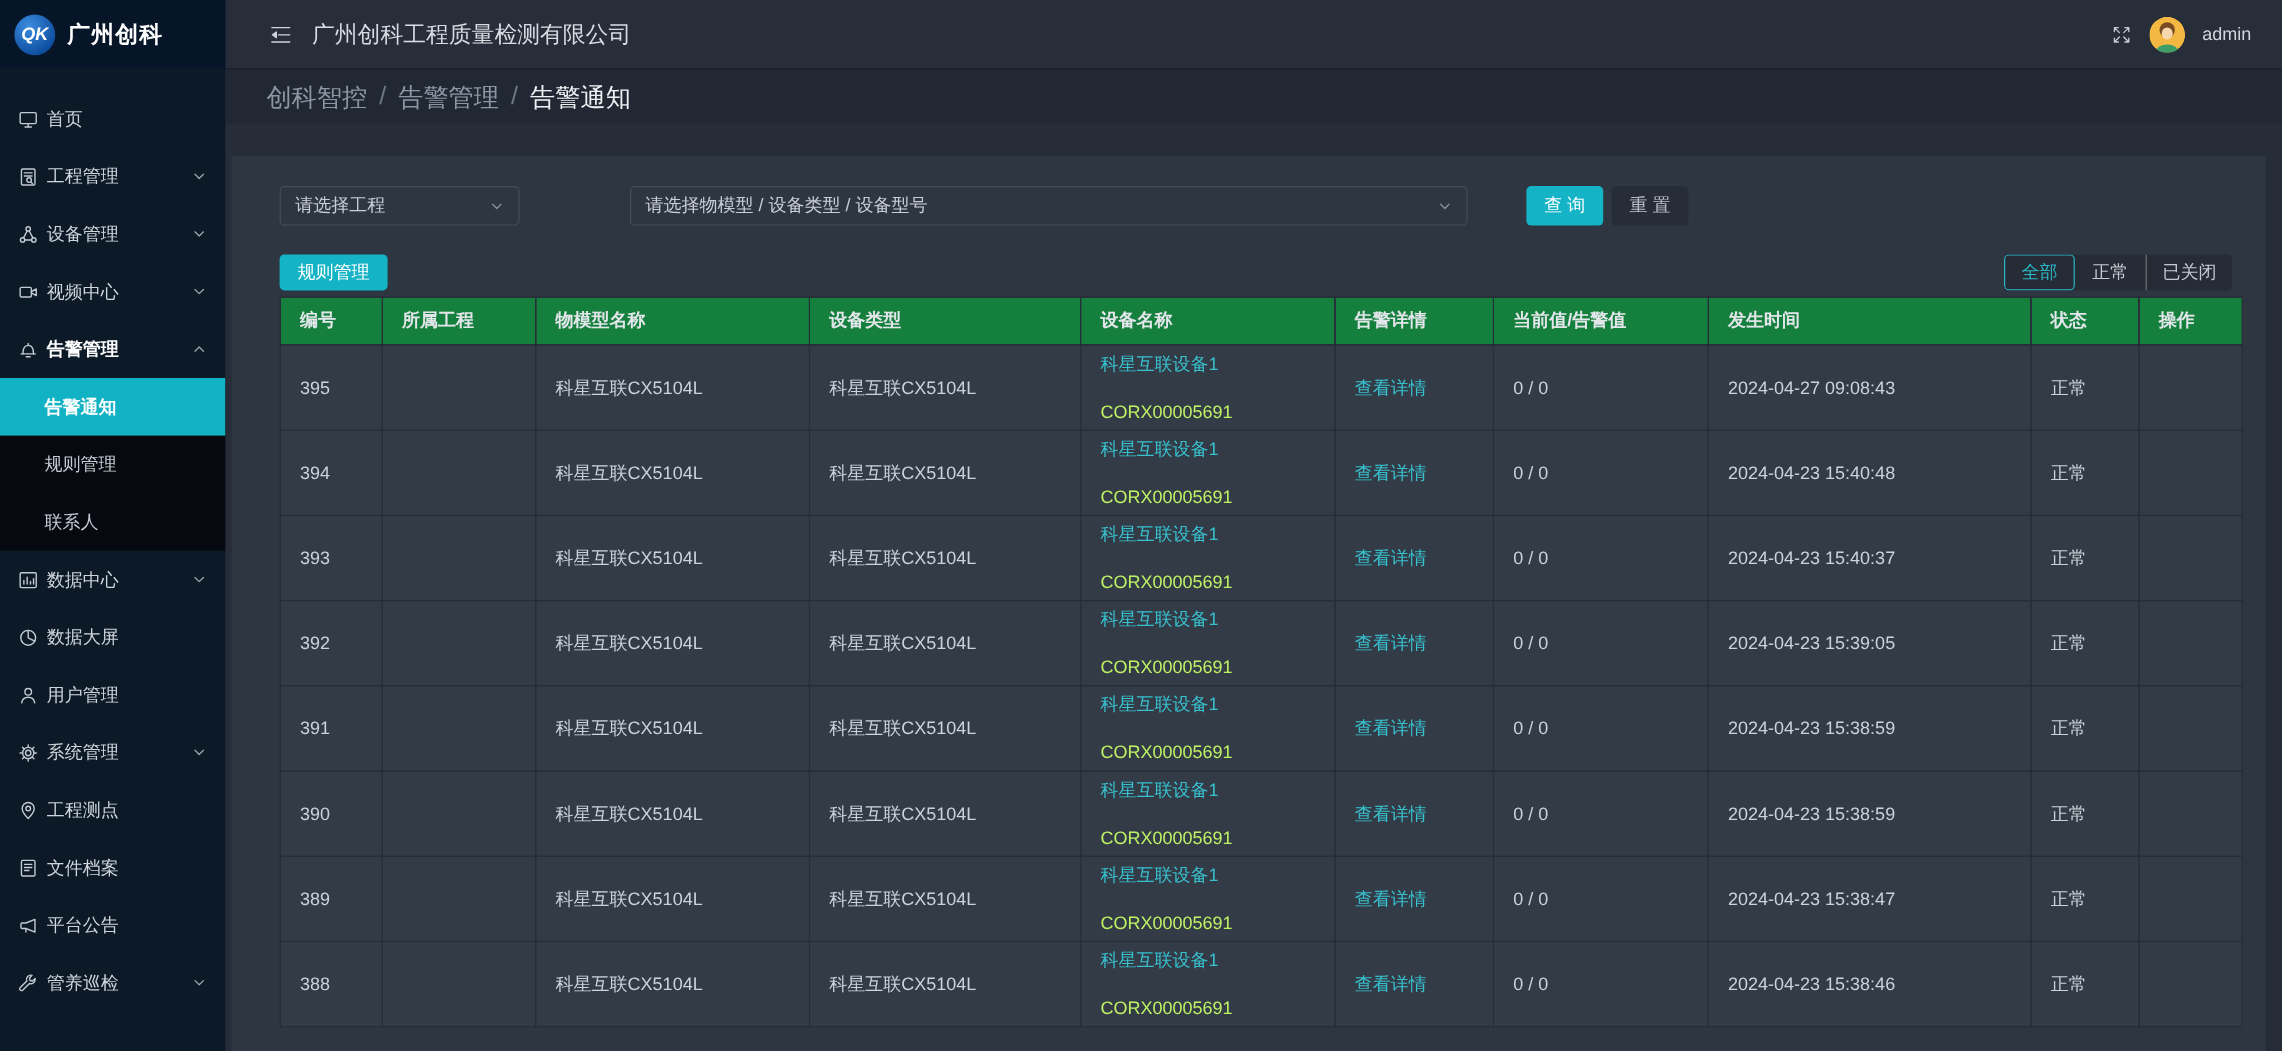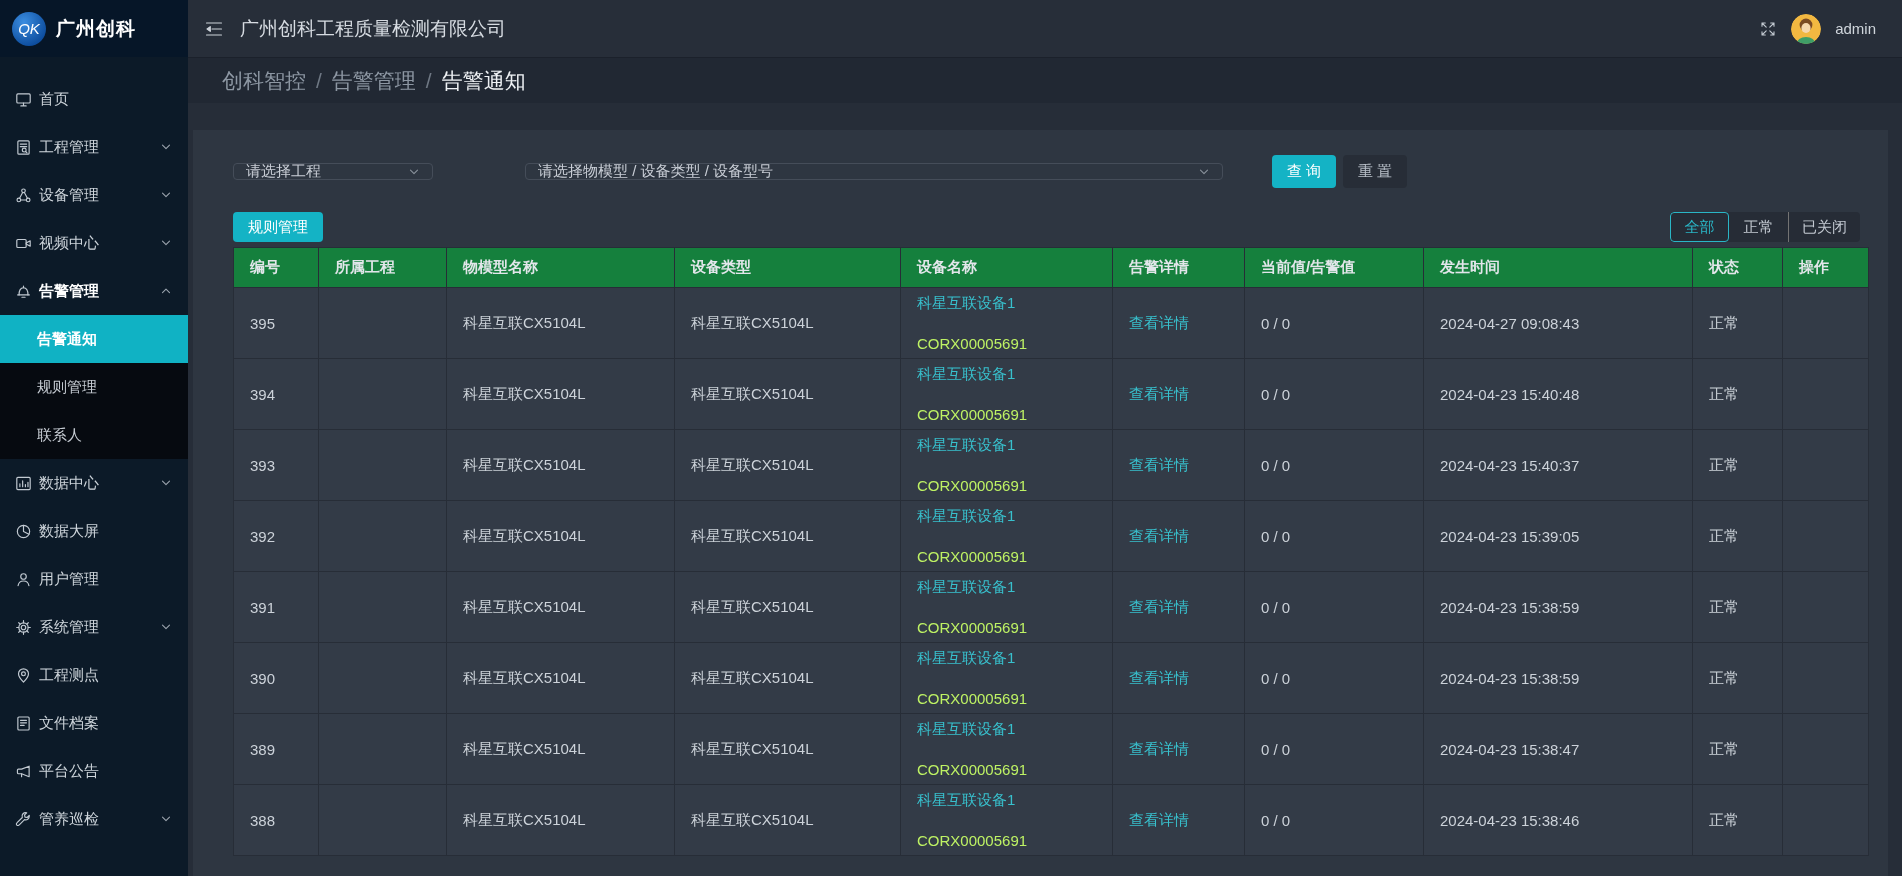--- a/index.html
+++ b/index.html
@@ -5,56 +5,56 @@
   * { margin:0; padding:0; box-sizing:border-box; }
   html,body { width:1902px; height:876px; overflow:hidden; background:#262d38;
     font-family:"Liberation Sans","DejaVu Sans",sans-serif; }
   .app { display:flex; width:1902px; height:876px; }
 
   
   .sidebar { width:188px; flex:0 0 188px; background:#0c1a28; display:flex; flex-direction:column; }
   .logo { height:57px; background:#061628; display:flex; align-items:center; padding-left:12px; gap:10px; }
   .logo-badge { width:34px; height:34px; border-radius:50%;
     background:radial-gradient(circle at 35% 30%, #3b8de0, #0d4d9e 75%);
-    color:#fff; font-weight:normal; font-style:italic; font-size:15px;
+    color:#fff; font-weight:bold; font-style:italic; font-size:15px;
     display:flex; align-items:center; justify-content:center; }
   .brand { color:#fff; font-size:19px; font-weight:bold; letter-spacing:1px; }
   .menu { padding-top:18px; font-size:15px; color:#ced5db; flex:1; overflow:hidden; }
   .item { height:48px; display:flex; align-items:center; padding:0 16px 0 15px; cursor:pointer; }
   .item .ic { width:17px; height:17px; color:#c2cad2; margin-right:7px; flex:0 0 17px; }
   .item .label { flex:1; }
   .chev { width:12px; height:12px; color:#9aa3ad; }
   .item.expanded { color:#fff; font-weight:bold; }
   .submenu { background:#060a10; }
   .subitem { height:48px; display:flex; align-items:center; padding-left:37px; color:#c6ccd3; cursor:pointer; }
   .subitem.active { background:#10b2c4; color:#fff; font-weight:bold; }
   svg.ln { fill:none; stroke:currentColor; stroke-width:1.1; stroke-linecap:round; stroke-linejoin:round; }
 
   
   .main { flex:1; display:flex; flex-direction:column; min-width:0; }
-  .topbar { height:57px; background:#272e39; display:flex; align-items:center; padding:0 26px 0 16px; }
+  .topbar { height:57px; background:#272e39; display:flex; align-items:center; padding:0 26px 0 36px; }
   .collapse-btn { width:20px; height:20px; color:#cdd3da; cursor:pointer; }
   .company { margin-left:16px; font-size:19px; color:#d7dce2; }
   .topbar-right { margin-left:auto; display:flex; align-items:center; gap:14px;text-align:center; }
   .fs-btn { width:18px; height:18px; color:#c3cad2; cursor:pointer; }
   .avatar { width:30px; height:30px; border-radius:50%; overflow:hidden; display:block; cursor:pointer; }
   .username { color:#cfd5db; font-size:15px; }
 
   .crumbbar { height:46px; background:#212833; border-top:1px solid #1b212b;
     display:flex; align-items:center; padding-left:34px; font-size:21px; }
   .bc-dim { color:#8d97a3; cursor:pointer; }
   .bc-sep { color:#6f7884; margin:0 10px; }
   .bc-cur { color:#eef1f4; }
 
   .content { flex:1; background:#262d38; padding:27px 14px 0 5px; min-height:0; }
   .panel { background:#2e3641; height:100%; padding:25px 20px 0 40px; }
 
   
   .filter-row { display:flex; align-items:center; }
-  .select { width:200px; height:17px; border:1px solid #454d59; border-radius:4px;
+  .select { width:200px; height:33px; border:1px solid #454d59; border-radius:4px;
     display:flex; align-items:center; justify-content:space-between;
     padding:0 12px; color:#c9ced6; font-size:15px; cursor:pointer; background:transparent; }
   .select .caret { width:12px; height:12px; color:#8a929c; }
   .select.wide { width:698px; margin-left:92px; }
   .btn { height:33px; border:none; border-radius:4px; font-size:15px; padding:0 15px;
     cursor:pointer; font-family:inherit; }
   .btn-primary { background:#14b3c5; color:#fff; }
   .btn-ghost { background:#272d37; color:#bac1ca; }
   .btn-search { margin-left:49px; width:64px; padding:0; }
   .btn-reset { margin-left:7px; width:64px; padding:0; }

